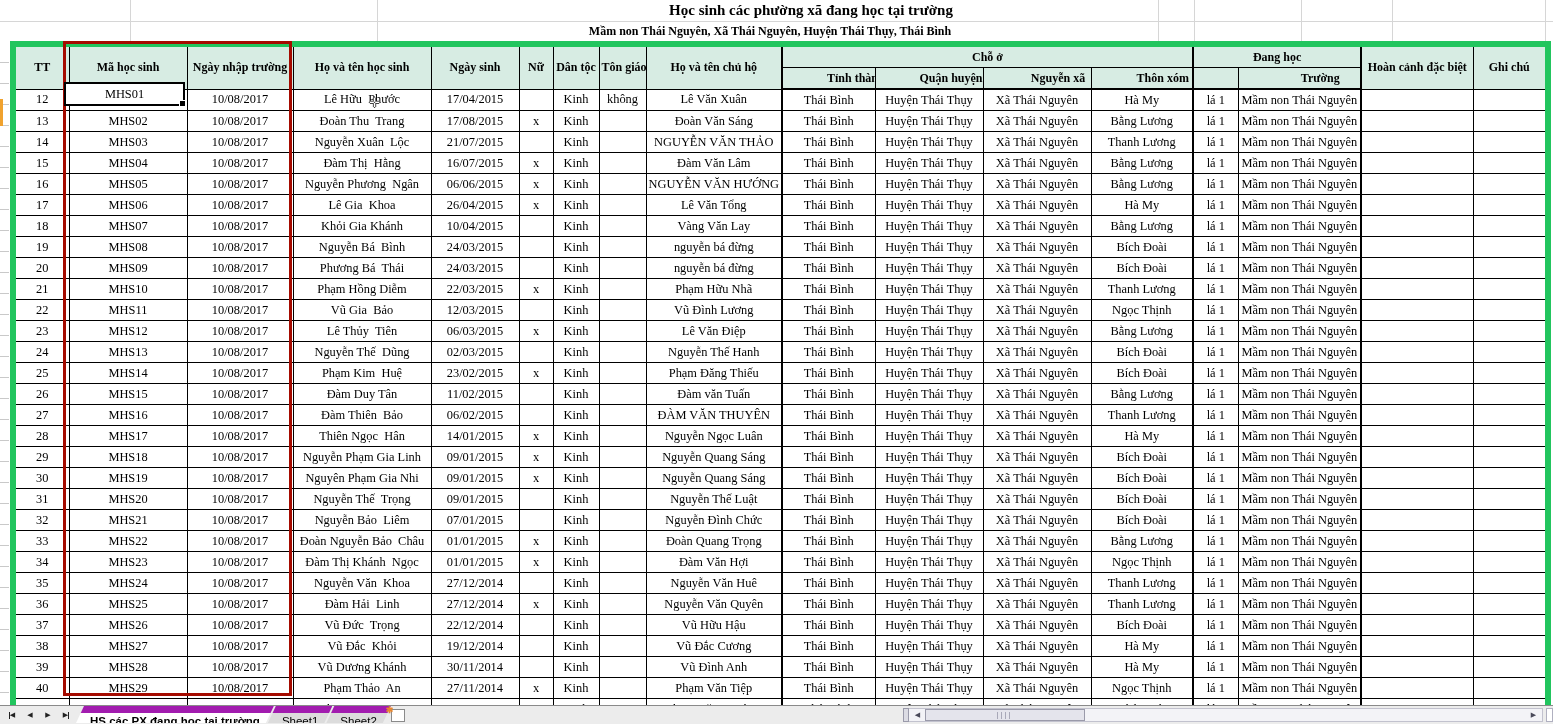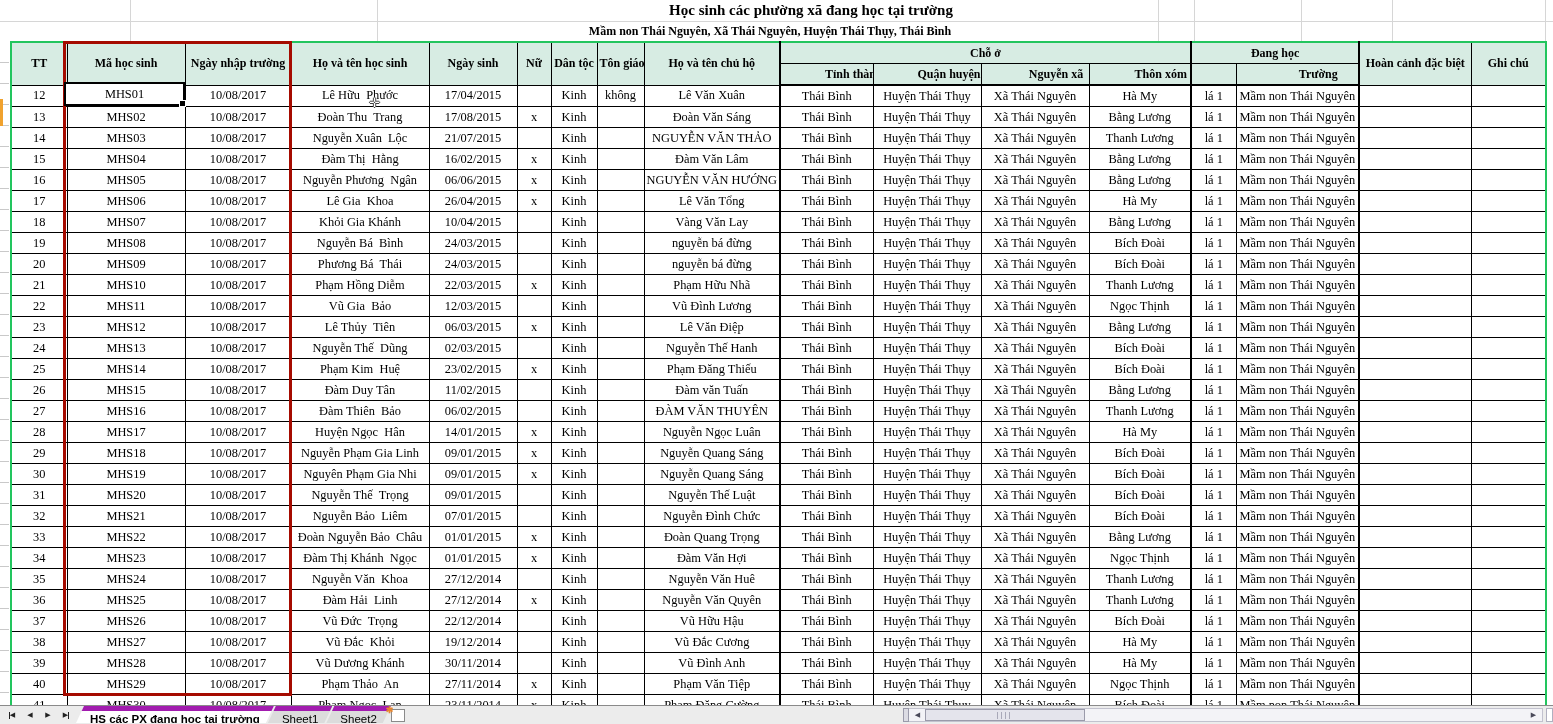--- a/index.html
+++ b/index.html
@@ -20,21 +20,21 @@
       repeating-linear-gradient(to bottom,#fff 0px,#fff 20px,#c9c9c9 20px,#c9c9c9 21px);
       background-position:0 1px;}
   #left-marker{position:absolute;left:0;top:99px;width:3px;height:27px;background:#f0a22e;}
 
   
   #grid-clip{position:absolute;left:0;top:41px;width:1553px;height:665px;overflow:hidden;}
   table{border-collapse:collapse;table-layout:fixed;margin-left:10px;width:1535px;
         font-size:12.4px;}
   th,td{border:1px solid #000;height:20px;padding:0 2px;text-align:center;overflow:hidden;
         white-space:nowrap;}
-  table{border:2px solid #22c55e;}
+  table{border:6px solid #22c55e;}
   thead th{background:#d7ece3;font-weight:bold;font-size:12px;}
   thead tr:last-child th{border-bottom-width:2px;padding-left:44px;}
   td.c3{white-space:pre;}
   .gl{border-left-width:2px !important;}
   tbody tr{height:21px;}
 
   
   #range-border{position:absolute;left:63px;top:41px;width:229px;height:655px;
                 border:3px solid #a50b00;box-sizing:border-box;pointer-events:none;}
   #active-cell{position:absolute;left:64px;top:82px;width:121px;height:24px;box-sizing:border-box;
@@ -49,21 +49,21 @@
   
   #bottombar{position:absolute;left:0;bottom:0;width:1553px;height:18px;background:#ececec;
              border-top:1px solid #8a8a8a;font-family:"Liberation Sans",sans-serif;}
   #tabnav{position:absolute;left:4px;top:1px;height:16px;display:flex;align-items:center;gap:2px;}
   .navbtn{width:16px;height:15px;display:flex;align-items:center;justify-content:center;
           font-size:7px;color:#222;font-family:"DejaVu Sans",sans-serif;}
   .navbar-line{display:inline-block;width:1px;height:7px;background:#222;}
   #tabs{position:absolute;left:76px;top:0px;height:17px;display:flex;}
   .tab{height:17px;line-height:16px;padding:0 14px;font-size:11.5px;
        clip-path:polygon(8px 0,100% 0,calc(100% - 8px) 100%,0 100%);
-       background:#dcdcdc;border-top:5px solid #a21caf;box-sizing:border-box;margin-right:-6px;}
+       background:#dcdcdc;border-top:7px solid #a21caf;box-sizing:border-box;margin-right:-6px;}
   .tab.active{background:#fff;font-weight:bold;z-index:2;}
   #insert-sheet{width:26px;height:17px;position:relative;background:transparent;}
   #insert-sheet .page{position:absolute;left:6px;top:3px;width:12px;height:11px;background:#fff;
       border:1px solid #8a8a8a;}
   #insert-sheet .star{position:absolute;left:1px;top:-1px;color:#e8862d;font-size:9px;font-weight:bold;}
 
   #hscroll-track{position:absolute;left:903px;top:2px;width:640px;height:14px;background:#f3f3f7;
       border:1px solid #c2c2ce;box-sizing:border-box;}
   #hsplit{position:absolute;left:903px;top:2px;width:6px;height:14px;background:#dcdce4;
       border:1px solid #9a9aaa;box-sizing:border-box;}
@@ -202,21 +202,21 @@
             <td class="c13 gl">lá 1</td>
             <td class="c14">Mầm non Thái Nguyên</td>
             <td class="c15 gl"></td>
             <td class="c16"></td>
           </tr>
           <tr>
             <td class="c0">15</td>
             <td class="c1">MHS04</td>
             <td class="c2">10/08/2017</td>
             <td class="c3">Đàm Thị  Hằng</td>
-            <td class="c4">16/02/2015</td>
+            <td class="c4">16/07/2015</td>
             <td class="c5">x</td>
             <td class="c6">Kinh</td>
             <td class="c7"></td>
             <td class="c8">Đàm Văn Lâm</td>
             <td class="c9 gl">Thái Bình</td>
             <td class="c10">Huyện Thái Thụy</td>
             <td class="c11">Xã Thái Nguyên</td>
             <td class="c12">Bằng Lương</td>
             <td class="c13 gl">lá 1</td>
             <td class="c14">Mầm non Thái Nguyên</td>
@@ -448,21 +448,21 @@
             <td class="c12">Thanh Lương</td>
             <td class="c13 gl">lá 1</td>
             <td class="c14">Mầm non Thái Nguyên</td>
             <td class="c15 gl"></td>
             <td class="c16"></td>
           </tr>
           <tr>
             <td class="c0">28</td>
             <td class="c1">MHS17</td>
             <td class="c2">10/08/2017</td>
-            <td class="c3">Huyện Ngọc  Hân</td>
+            <td class="c3">Thiên Ngọc  Hân</td>
             <td class="c4">14/01/2015</td>
             <td class="c5">x</td>
             <td class="c6">Kinh</td>
             <td class="c7"></td>
             <td class="c8">Nguyễn Ngọc Luân</td>
             <td class="c9 gl">Thái Bình</td>
             <td class="c10">Huyện Thái Thụy</td>
             <td class="c11">Xã Thái Nguyên</td>
             <td class="c12">Hà My</td>
             <td class="c13 gl">lá 1</td>

